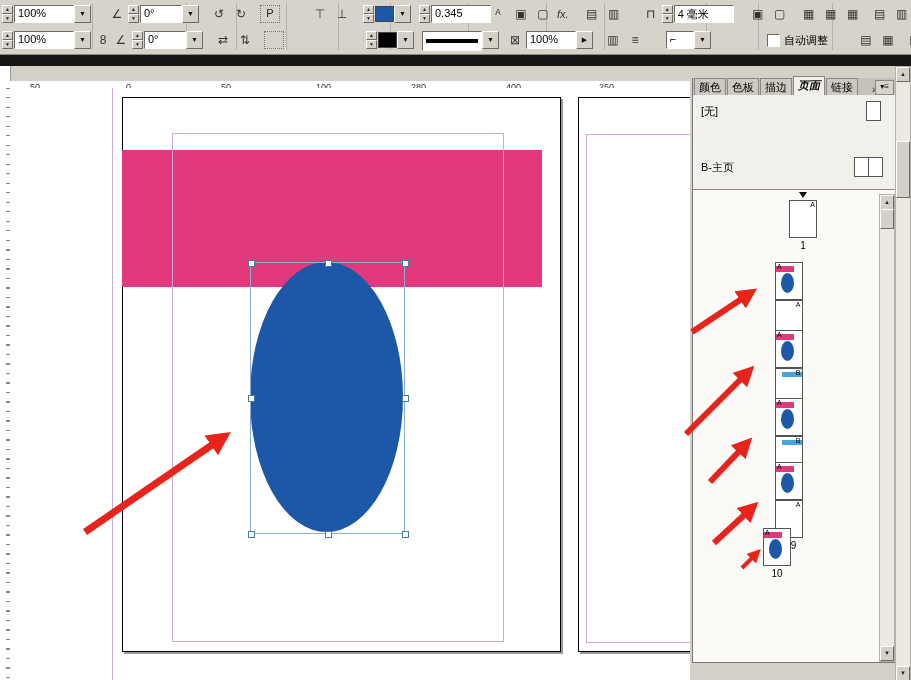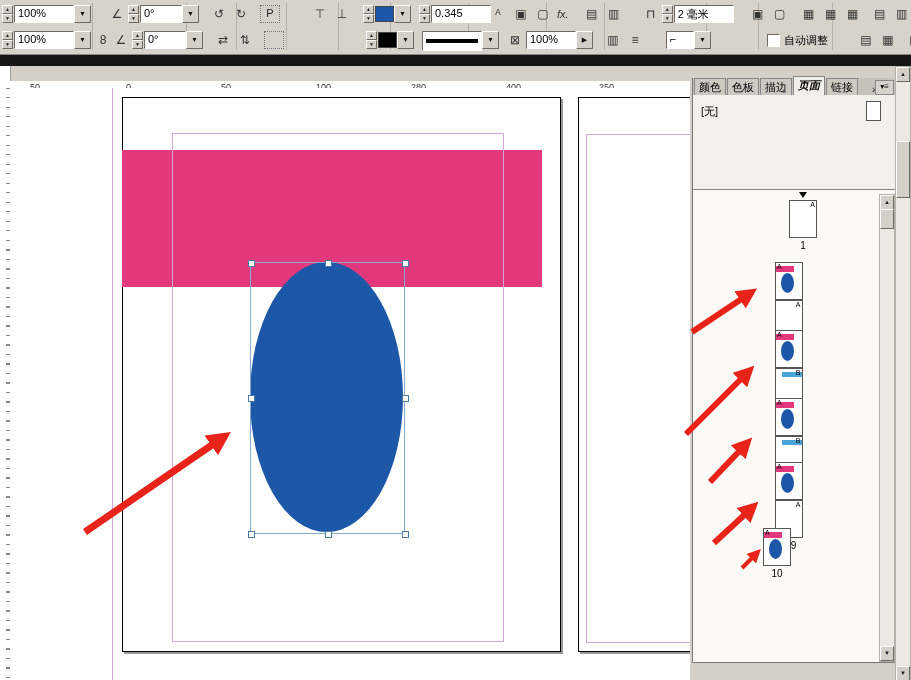--- a/index.html
+++ b/index.html
@@ -143,21 +143,21 @@
     <span class="tbtn">▢</span>
     <span class="tbtn fx">fx.</span>
     <span class="tbtn ml10">▤</span>
     <span class="tbtn">▥</span>
     <span class="tbtn ml16">⊓</span>
     <span class="spin">
         <span>▲</span>
         <span>▼</span>
       </span>
     <span class="combo">
-        <span class="cv w52">2 毫米</span>
+        <span class="cv w52">4 毫米</span>
       </span>
     <span class="tbtn ml14">▣</span>
     <span class="tbtn">▢</span>
     <span class="tbtn ml8">▦</span>
     <span class="tbtn">▦</span>
     <span class="tbtn">▦</span>
     <span class="tbtn ml6">▤</span>
     <span class="tbtn">▥</span>
   </div>
 
@@ -267,20 +267,27 @@
     <span class="pchev">»</span>
     <span class="pmenubtn">▾≡</span>
   </div>
 
   <div class="pmasters">
     <div class="mrow" style="top:4px">
       <span class="mlabel">[无]</span>
       <div class="micon" style="right:16px">
           <span class="mpage"></span>
         </div>
+    </div>
+    <div class="mrow" style="top:60px">
+      <span class="mlabel">B-主页</span>
+      <div class="micon">
+        <span class="mpage"></span>
+          <span class="mpage"></span>
+      </div>
     </div>
   </div>
 
   <div class="ppages">
     <div class="pgitem" style="left:96px;top:10px;width:28px">
       <div style="position:relative;display:inline-block">
         <span class="secmark"></span>
         <span class="tpage"><i class="tletter tr">A</i></span>
       </div>
       <div class="plabel">1</div>

